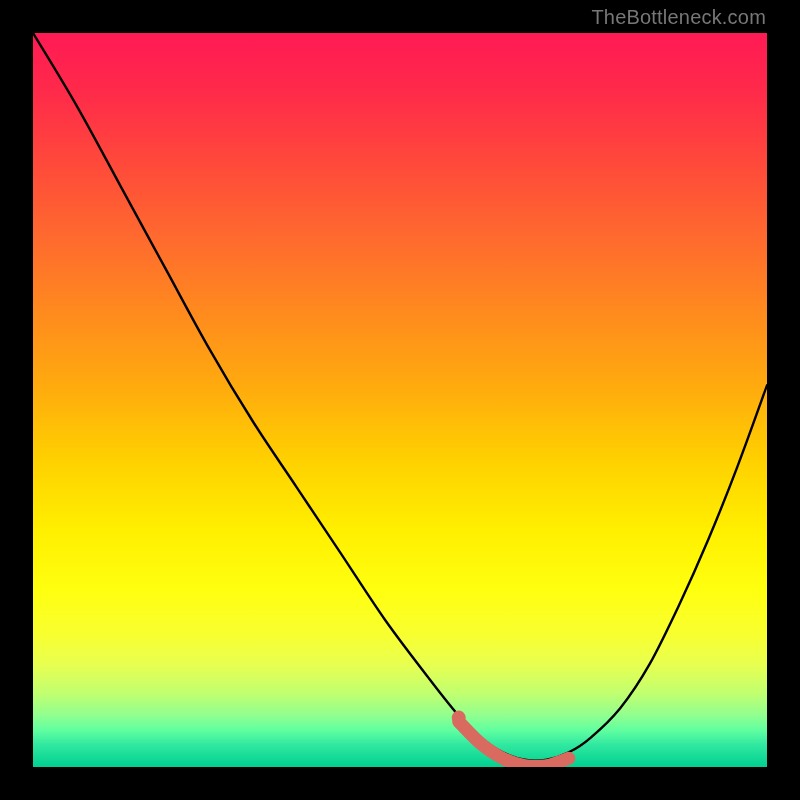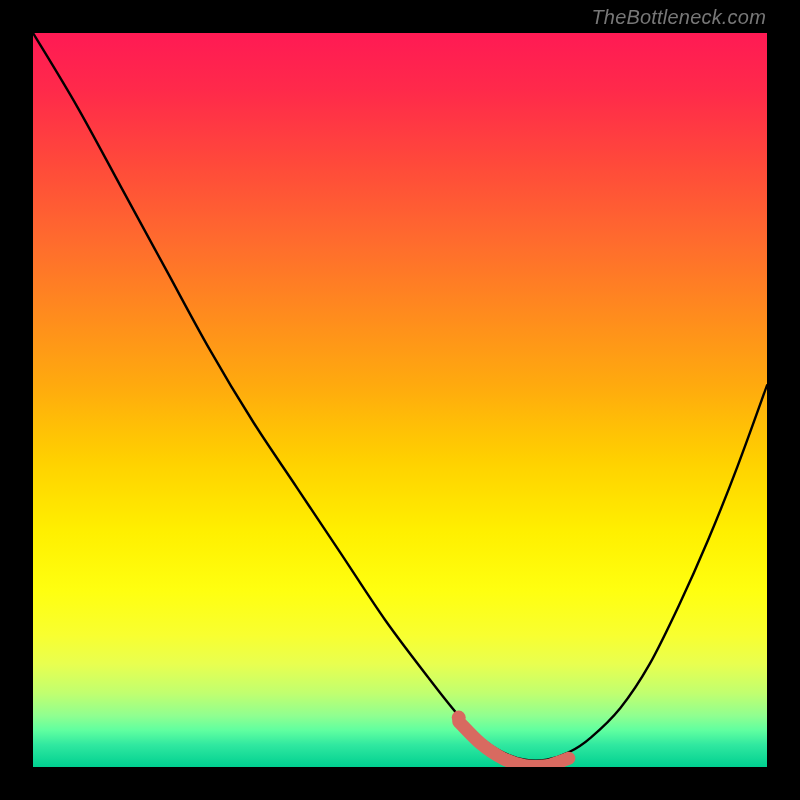--- a/index.html
+++ b/index.html
@@ -30,21 +30,20 @@
       #00d090 100%);
   }
   .attribution {
     position: absolute;
     top: 6px;
     right: 34px;
     color: #777;
     font-size: 20px;
     font-weight: 500;
     letter-spacing: 0.2px;
-    font-style: italic;
   }
   svg.curve { position: absolute; left: 0; top: 0; width: 734px; height: 734px; pointer-events: none; }
 </style>
 </head>
 <body>
 
 <div class="container">
   <div class="attribution">TheBottleneck.com</div>
   <div class="plot-area">
     <svg class="curve" viewBox="0 0 734 734" preserveAspectRatio="none">

